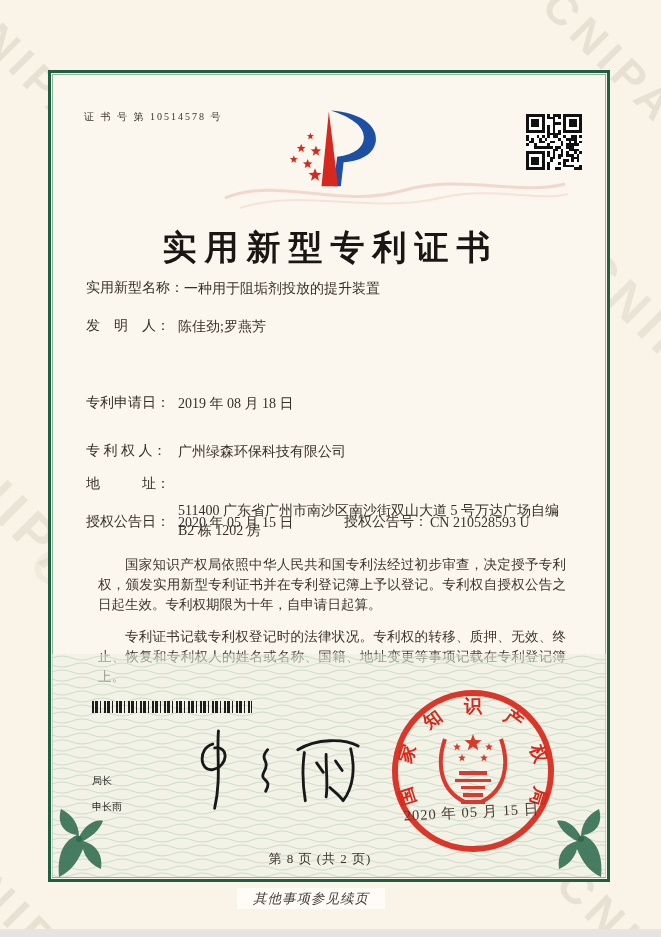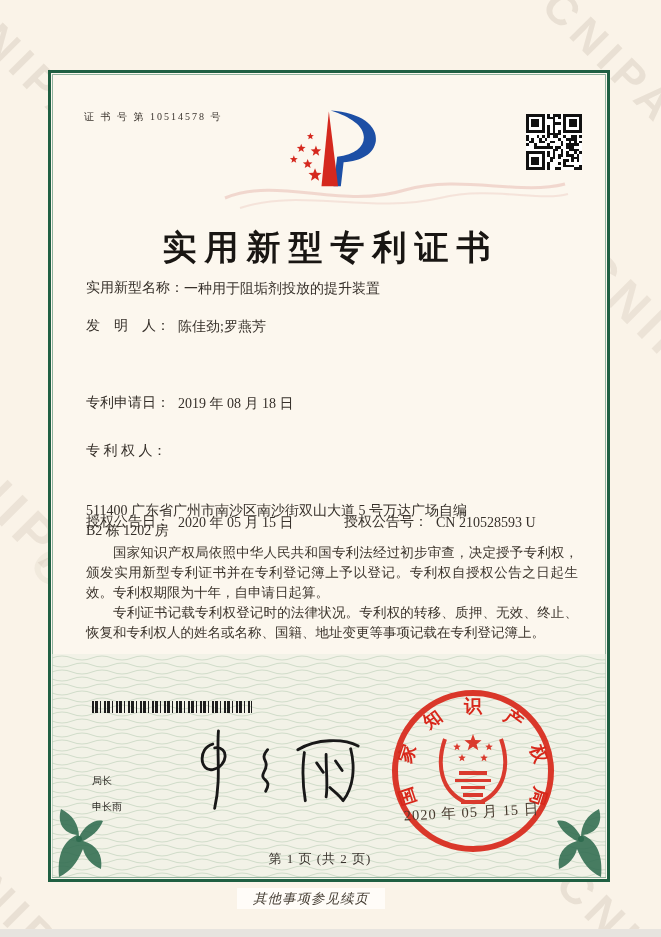--- a/index.html
+++ b/index.html
@@ -15,24 +15,24 @@
   #logo{position:absolute;left:280px;top:99px;}
   #qr{position:absolute;left:526px;top:114px;}
   #title{position:absolute;left:0;top:199px;width:661px;text-align:center;
          font-size:34px;font-weight:bold;letter-spacing:8px;color:#191613;margin-top:26px;}
   .field-row{position:absolute;left:86px;font-size:14px;color:#36302a;display:flex;}
   .field-label{display:inline-block;min-width:92px;white-space:nowrap;}
   .field-value{display:inline-block;max-width:400px;line-height:1.45;}
   #row-0{top:279px}#row-1{top:317px}#row-2{top:356px}#row-3{top:394px}
   #row-4{top:442px}#row-5{top:475px}#row-6{top:513px}
   #grant-no-pair{position:absolute;left:258px;top:0;display:flex;white-space:nowrap;}
-  #grant-no-pair .field-label{min-width:auto;margin-right:8px;}
+  #grant-no-pair .field-label{min-width:auto;margin-right:2px;}
   #body-text{position:absolute;left:86px;top:543px;width:492px;font-size:13.5px;
              line-height:20px;text-align:justify;color:#3c352d;}
-  #body-text p{margin:0;text-indent:2em;}
+  #body-text p{margin:12px;text-indent:2em;}
   #guilloche{position:absolute;left:52px;top:654px;width:554px;height:223px;overflow:hidden;}
   #barcode{position:absolute;left:92px;top:701px;width:160px;height:12px;
            background:repeating-linear-gradient(90deg,#1d1d1d 0 2px,transparent 2px 3px,
            #1d1d1d 3px 6px,transparent 6px 8px,#1d1d1d 8px 9px,transparent 9px 12px);}
   #director-block{position:absolute;left:92px;top:768px;font-size:10px;line-height:26px;color:#26221e;}
   #signature{position:absolute;left:192px;top:724px;}
   #seal{position:absolute;left:389px;top:687px;}
   .seal-char{font-size:18px;font-weight:bold;fill:#d8271a;
              font-family:"Liberation Serif","DejaVu Serif",serif;text-anchor:middle;}
   #seal-date{position:absolute;left:399px;top:803px;width:145px;text-align:center;font-size:14.5px;
@@ -321,22 +321,24 @@
   <div class="field-row" id="row-0">
     <span class="field-label">实用新型名称：</span>
     <span class="field-value">一种用于阻垢剂投放的提升装置</span>
   </div>
   <div class="field-row" id="row-3">
     <span class="field-label">专利申请日：</span>
     <span class="field-value">2019 年 08 月 18 日</span>
   </div>
   <div class="field-row" id="row-4">
     <span class="field-label">专 利 权 人：</span>
+    <span class="field-value">广州绿森环保科技有限公司</span>
   </div>
   <div class="field-row" id="row-5">
+    <span class="field-label">地　　　址：</span>
     <span class="field-value" style="width:396px;margin-top:26px;">511400 广东省广州市南沙区南沙街双山大道 5 号万达广场自编 B2 栋 1202 房</span>
   </div>
   <div class="field-row" id="row-6">
     <span class="field-label">授权公告日：</span>
     <span class="field-value">2020 年 05 月 15 日</span>
     <span id="grant-no-pair">
       <span class="field-label">授权公告号：</span>
       <span class="field-value">CN 210528593 U</span>
     </span>
   </div>
@@ -439,19 +441,19 @@
       <path d="M112,52 C121,78 116,104 92,115" stroke="#d8271a" stroke-width="4" fill="none"></path>
       <rect x="70" y="84" width="28" height="4"></rect>
       <rect x="66" y="92" width="36" height="3"></rect>
       <rect x="72" y="99" width="24" height="3"></rect>
       <rect x="74" y="106" width="20" height="4"></rect>
       <rect x="72" y="113" width="24" height="4"></rect>
     </g>
   </svg>
   <div id="seal-date">2020 年 05 月 15 日</div>
 
-  <div id="page-indicator">第 1 页 (共 2 页)</div>
+  <div id="page-indicator">第 8 页 (共 2 页)</div>
   <div id="continuation-note">
     <span>其他事项参见续页</span>
   </div>
 
   <div id="bottom-strip"></div>
 </div>
 
 </body></html>

